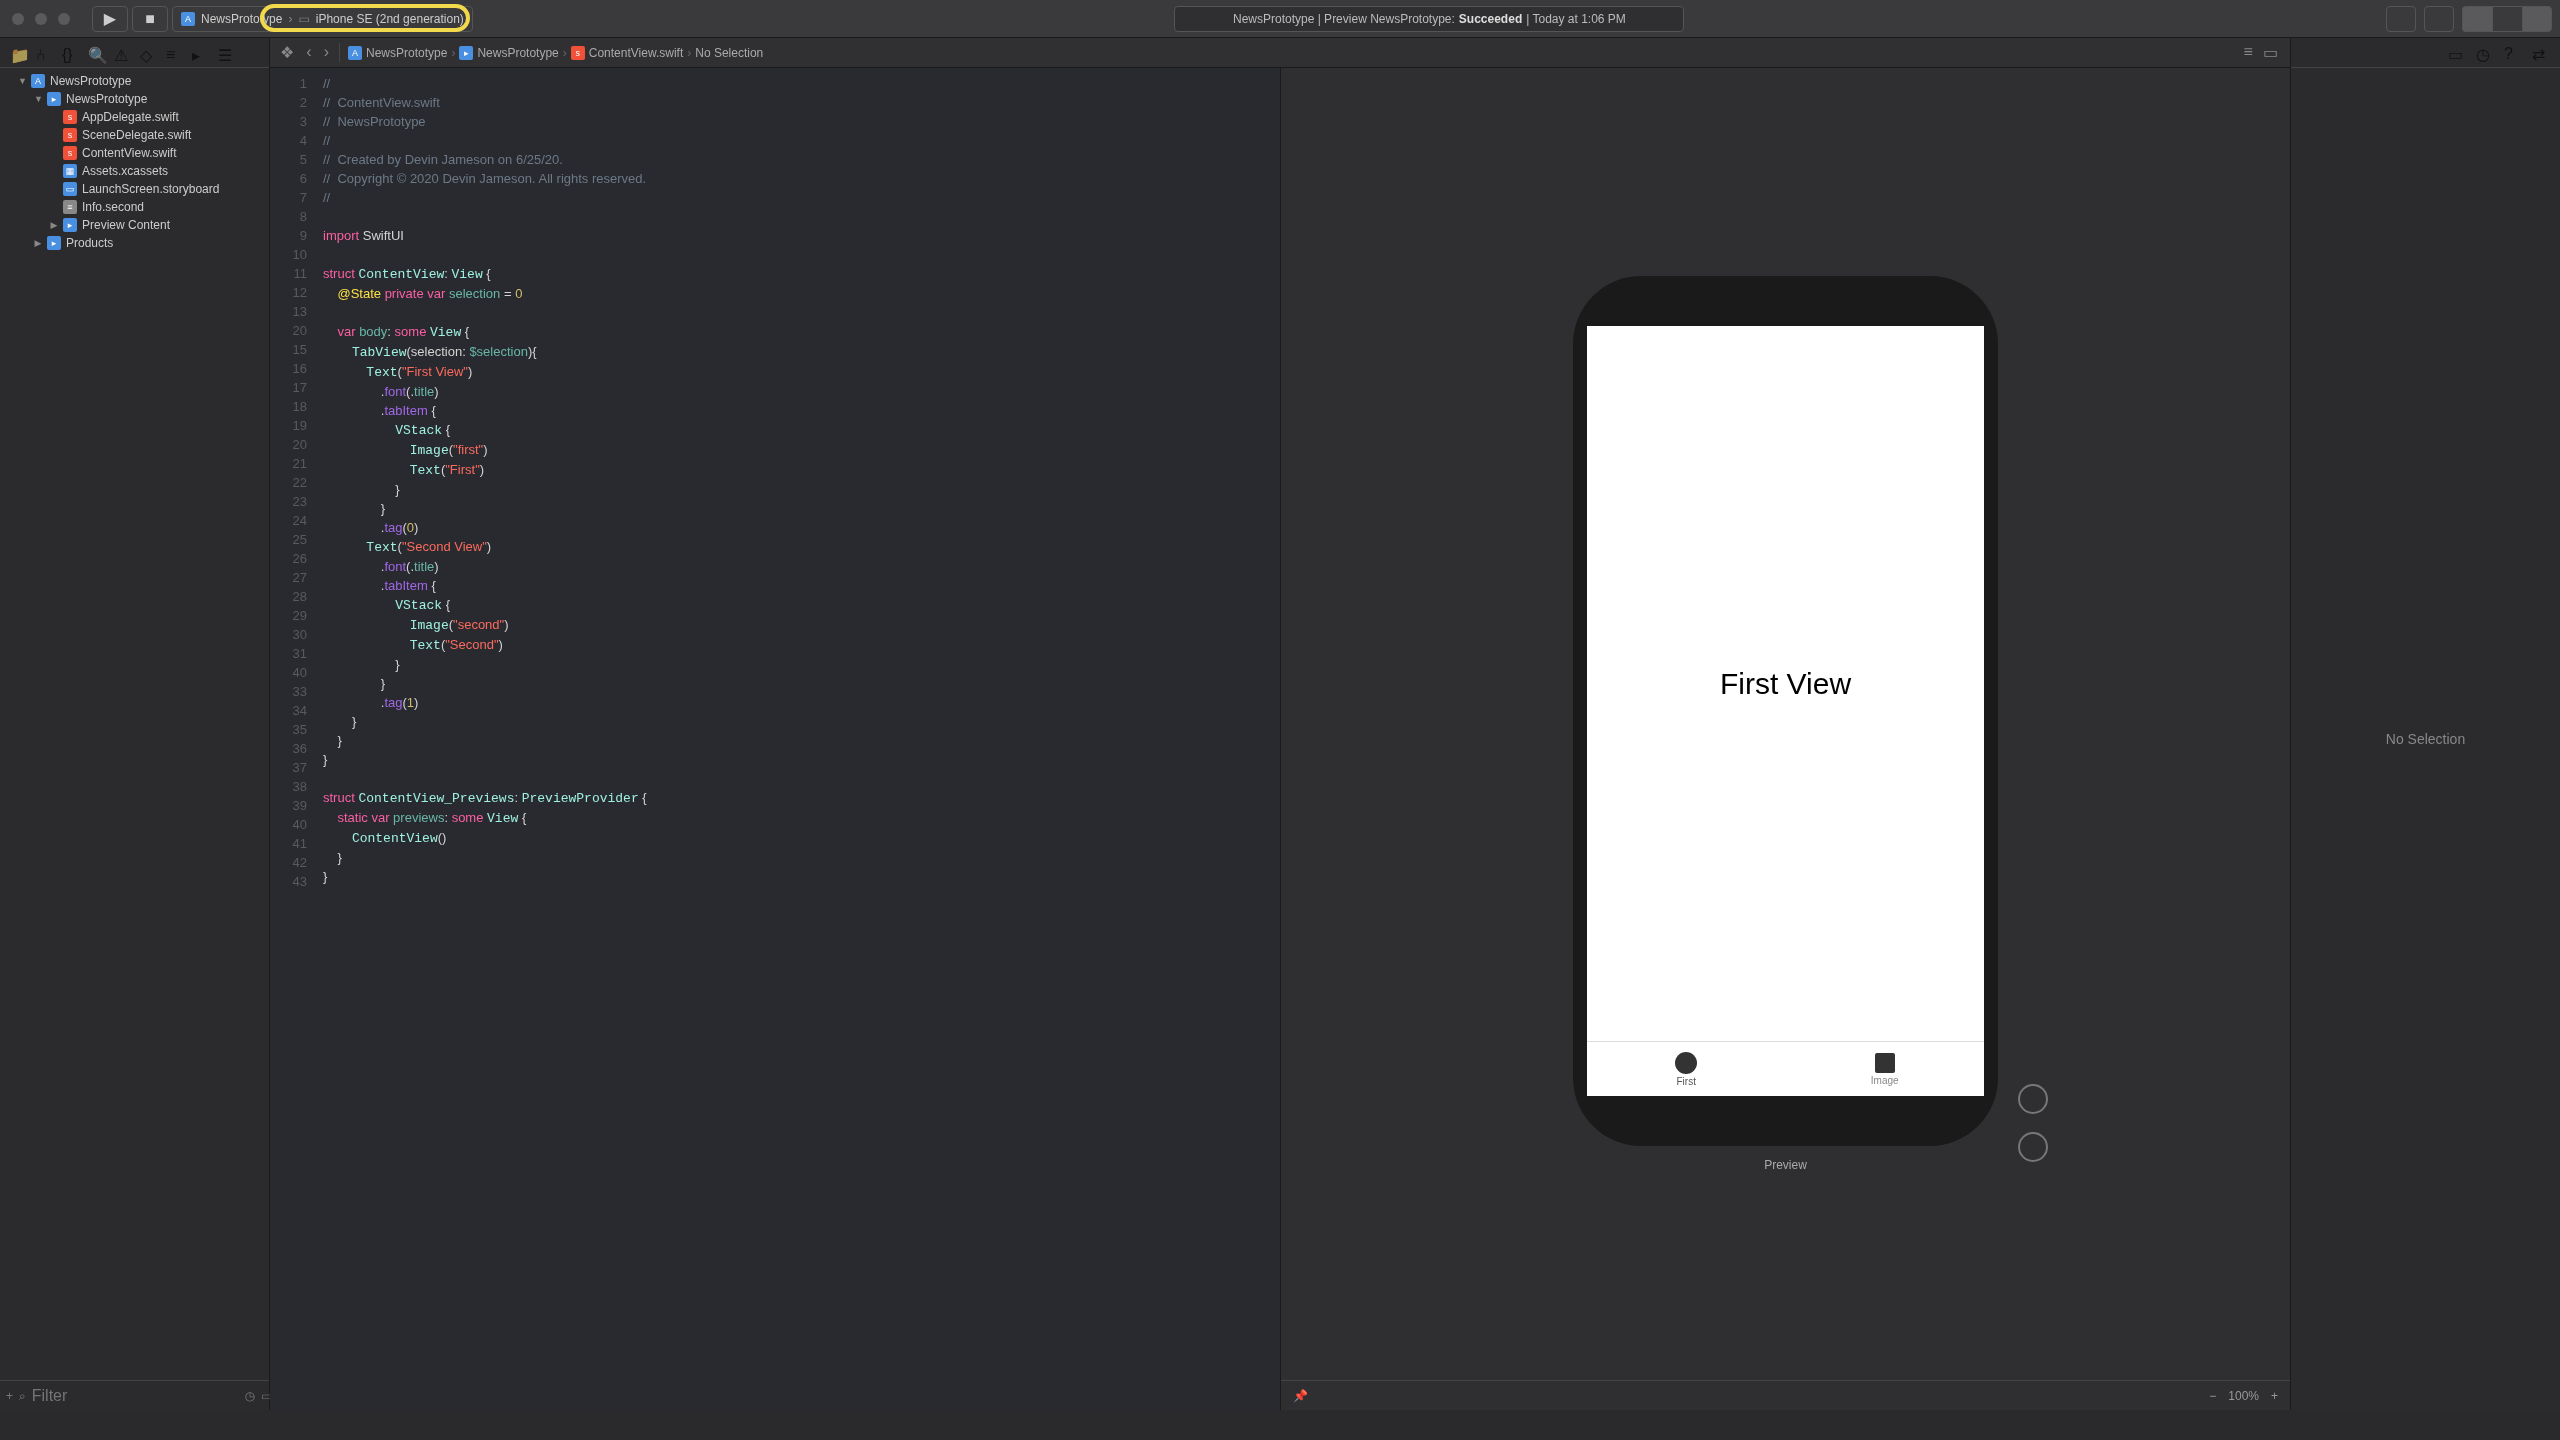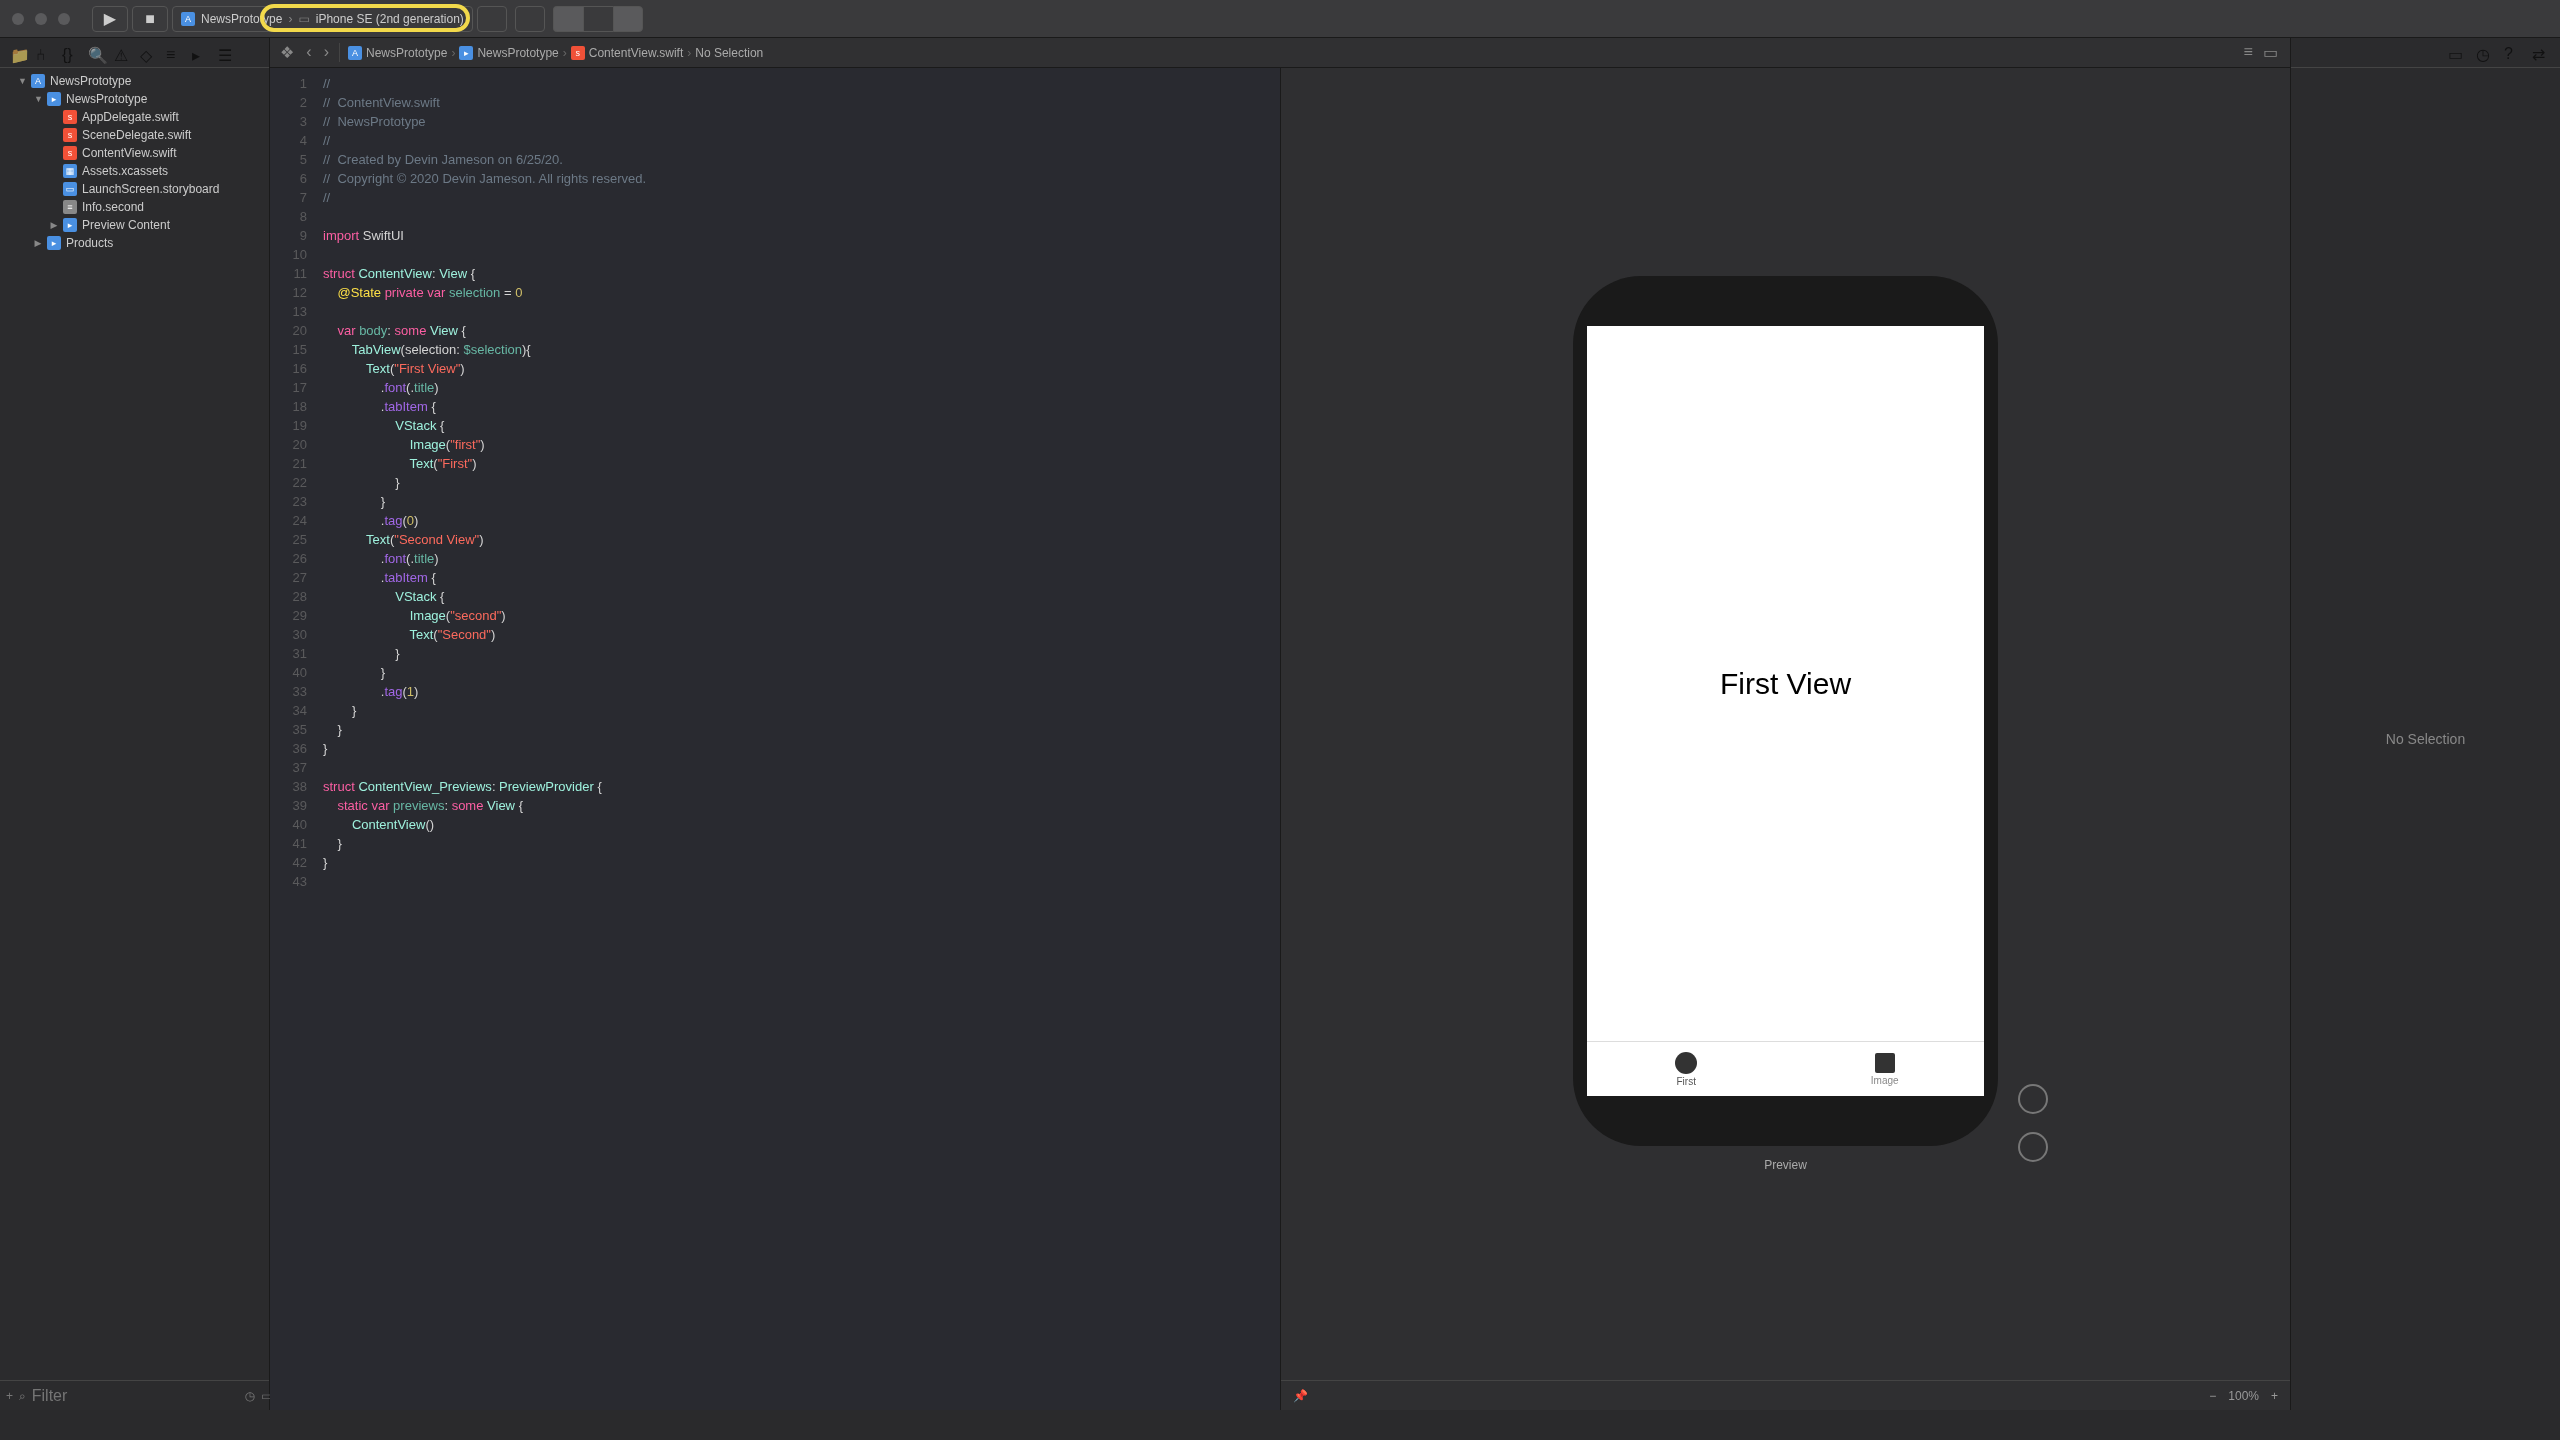--- a/index.html
+++ b/index.html
@@ -53,21 +53,21 @@
 .nav-filter { height:30px; border-top:1px solid #444; display:flex; align-items:center; padding:0 6px; gap:6px; color:#777; font-size:12px;}
 .nav-filter input { flex:1; background:transparent; border:none; color:#ccc; font-size:16px; outline:none;}
 
 
 .editor { flex:1; display:flex; background:#292a30; min-width:0;}
 .code-area { width:1010px; display:flex; font-family: "SF Mono", Menlo, monospace; font-size:13px; line-height:19px; color:#d4d4d4; overflow:hidden;}
 .gutter { width:45px; text-align:right; color:#5a5a5c; padding:6px 8px 0 0; user-select:none;}
 .code { flex:1; padding:6px 0 0 8px; white-space:pre;}
 .c-comment { color:#6c7986; }
 .c-keyword { color:#fc5fa3; }
-.c-type { color:#9ef1dd; }
+.c-type { color:#9ef1dd;font-family:Liberation Mono, monospace; }
 .c-prop { color:#67b7a4; }
 .c-string { color:#fc6a5d; }
 .c-attr { color:#fde047; }
 .c-num { color:#d0bf69; }
 .c-func { color:#a167e6; }
 
 
 .canvas { flex:1; background:#2f2f31; border-left:1px solid #1a1a1a; position:relative; display:flex; flex-direction:column;}
 .canvas-inner { flex:1; display:flex; align-items:center; justify-content:center; position:relative;}
 .phone { width:425px; height:870px; background:#1a1a1a; border-radius:68px; padding:50px 14px; position:relative;}
@@ -101,20 +101,27 @@
   <div class="run-btn">▶</div>
   <div class="stop-btn">■</div>
   <div class="scheme-box">
     <span class="ficon proj">A</span>
     <span>NewsPrototype</span>
     <span style="color:#888;">›</span>
     <span style="color:#888;">▭</span>
     <span>iPhone SE (2nd generation)</span>
   </div>
   <div class="highlight-ring" style="left:260px; top:4px; width:210px; height:28px;"></div>
+  <div class="status-bar">
+    <div class="status-inner">
+      <span>NewsPrototype | Preview NewsPrototype:</span>
+      <b style="color:#ddd;">Succeeded</b>
+      <span>| Today at 1:06 PM</span>
+    </div>
+  </div>
   <div class="right-tools">
     <div class="tool-btn"></div>
     <div class="tool-btn"></div>
     <div class="tool-group">
       <div class="tool-btn active"></div>
       <div class="tool-btn"></div>
       <div class="tool-btn active"></div>
     </div>
   </div>
 </div>

